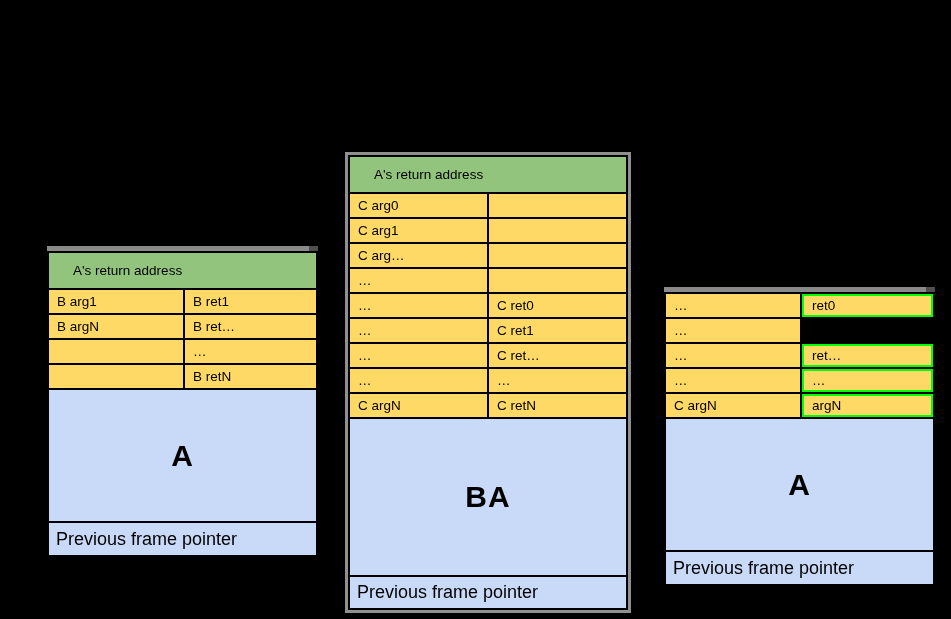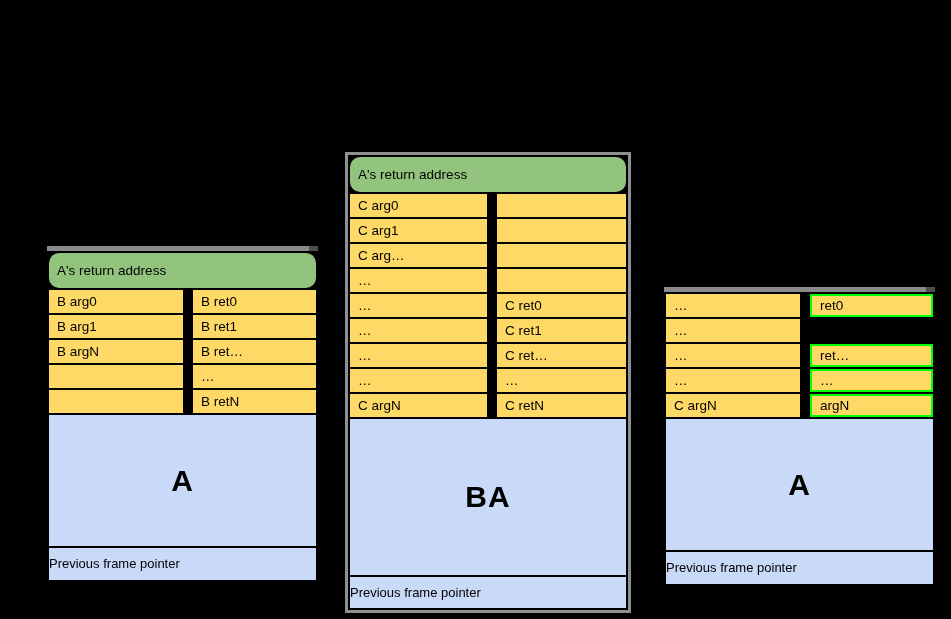--- a/index.html
+++ b/index.html
@@ -24,25 +24,24 @@
   }
 
   .tbl {
     border: 2px solid #000;
     background: #000;
     display: flex; flex-direction: column; gap: 2px;
   }
   .hdr {
     background: var(--header-green, #93c47d);
     height: 35px; line-height: 35px;
-    padding-left: 8px;
+    padding-left: 24px;
     font-size: 13.5px;
-    border-radius: 10px;
   }
-  .trow { display: flex; gap: 10px; }
+  .trow { display: flex; gap: 2px; }
   .cell {
     background: var(--cell-yellow, #ffd966);
     height: 23px; line-height: 23px;
     font-size: 13.5px;
     padding-left: 8px;
     box-sizing: border-box;
     overflow: hidden; white-space: nowrap;
   }
   .cell.cl { width: 134px; }
   .cell.cr { flex: 1; }
@@ -52,40 +51,36 @@
     background: var(--frame-blue, #c9daf8);
     display: flex; align-items: center; justify-content: center;
     font-weight: bold; font-size: 30px;
     letter-spacing: 1px;
   }
   .stack-left .bigframe,  .stack-right .bigframe { height: 131px; }
   .stack-middle .bigframe { height: 156px; }
   .footer {
     background: var(--frame-blue, #c9daf8);
     height: 32px; line-height: 32px;
-    padding-left: 0;
-    font-size: 13px;
+    padding-left: 7px;
+    font-size: 18px;
   }
   .stack-middle .footer { height: 31px; line-height: 31px; }
 </style>
 </head>
 <body>
 
 <div class="canvas">
 
   <div class="stack stack-left">
     <div class="grip">
         <span class="grip-end"></span>
       </div>
     <div class="tbl">
       <div class="hdr">A's return address</div>
-      <div class="trow">
-        <div class="cell cl">B arg0</div>
-        <div class="cell cr">B ret0</div>
-      </div>
       <div class="trow">
         <div class="cell cl">B arg1</div>
         <div class="cell cr">B ret1</div>
       </div>
       <div class="trow">
         <div class="cell cl">B argN</div>
         <div class="cell cr">B ret…</div>
       </div>
       <div class="trow">
         <div class="cell cl"></div>

